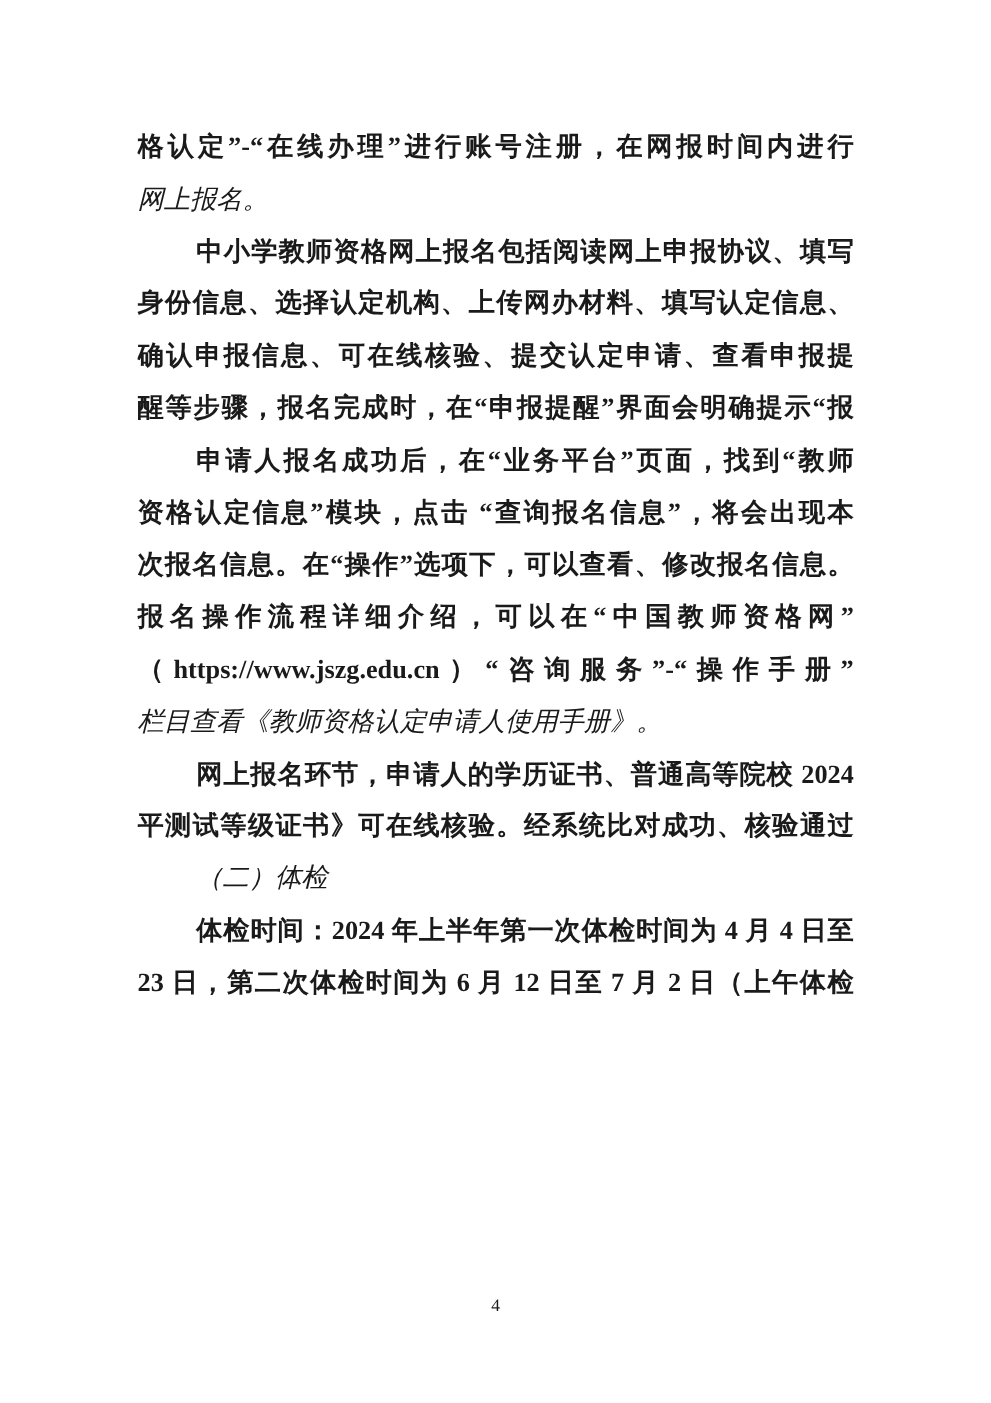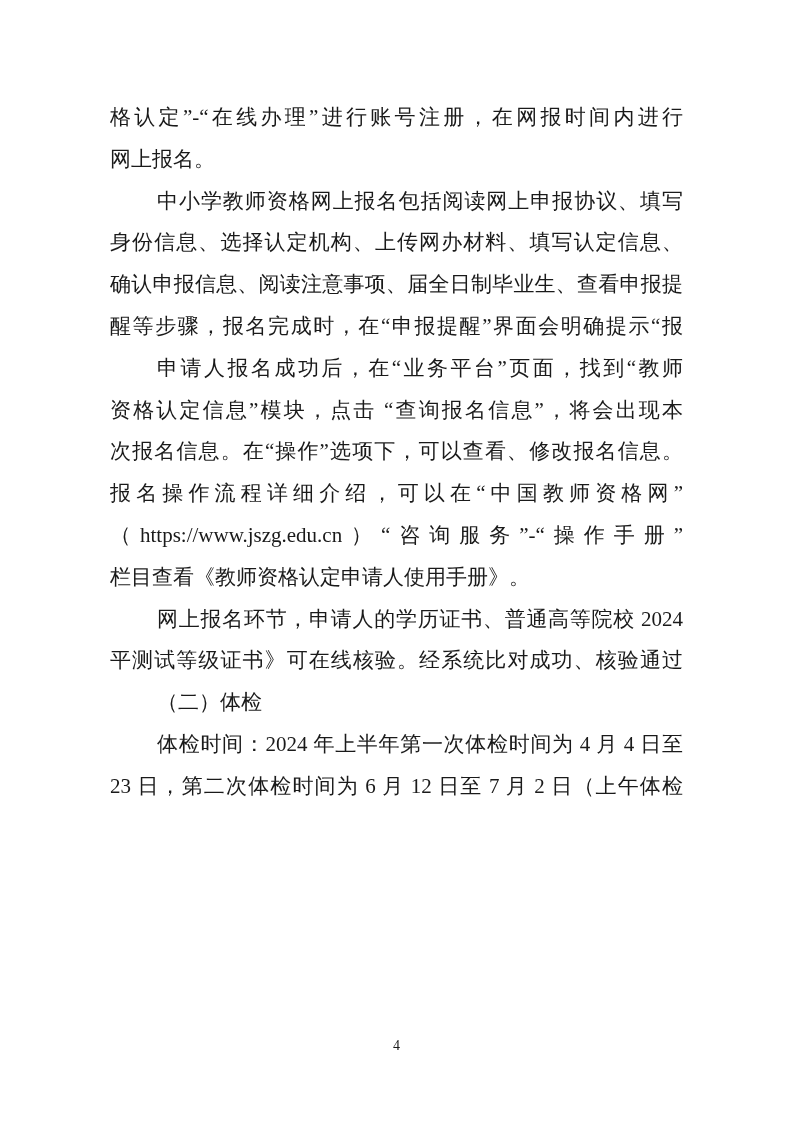--- a/index.html
+++ b/index.html
@@ -31,24 +31,26 @@
     height: 41.8px;
     line-height: 41.8px;
     font-size: 21px;
     white-space: normal;
     overflow: hidden;
   }
   .just {
     text-align: justify;
     text-align-last: justify;
     text-justify: inter-character;
+    font-weight: bold;
   }
   .end {
     text-align: center;
     text-align-last: left;
+    font-style: italic;
   }
   .indent {
     text-indent: 47px;
   }
   .bold-seg {
     font-weight: 700;
   }
   .page-number {
     position: absolute;
     top: 1036px;
@@ -62,21 +64,21 @@
 </style>
 </head>
 <body>
 
 <div class="page">
   <div class="text-block">
     <div class="line just">格认定”-“在线办理”进行账号注册，在网报时间内进行</div>
     <div class="line end">网上报名。</div>
     <div class="line just indent">中小学教师资格网上报名包括阅读网上申报协议、填写</div>
     <div class="line just">身份信息、选择认定机构、上传网办材料、填写认定信息、</div>
-    <div class="line just">确认申报信息、阅读注意事项、届全日制毕业生、查看申报提</div>
+    <div class="line just">确认申报信息、可在线核验、提交认定申请、查看申报提</div>
     <div class="line just">醒等步骤，报名完成时，在“申报提醒”界面会明确提示“报</div>
     <div class="line just indent">申请人报名成功后，在“业务平台”页面，找到“教师</div>
     <div class="line just">资格认定信息”模块，点击 “查询报名信息”，将会出现本</div>
     <div class="line just">次报名信息。在“操作”选项下，可以查看、修改报名信息。</div>
     <div class="line just">报名操作流程详细介绍，可以在“中国教师资格网”</div>
     <div class="line just">（https://www.jszg.edu.cn）“咨询服务”-“操作手册”</div>
     <div class="line end">栏目查看《教师资格认定申请人使用手册》。</div>
     <div class="line just indent">网上报名环节，申请人的学历证书、普通高等院校 2024</div>
     <div class="line just">平测试等级证书》可在线核验。经系统比对成功、核验通过</div>
     <div class="line end indent">（二）体检</div>

